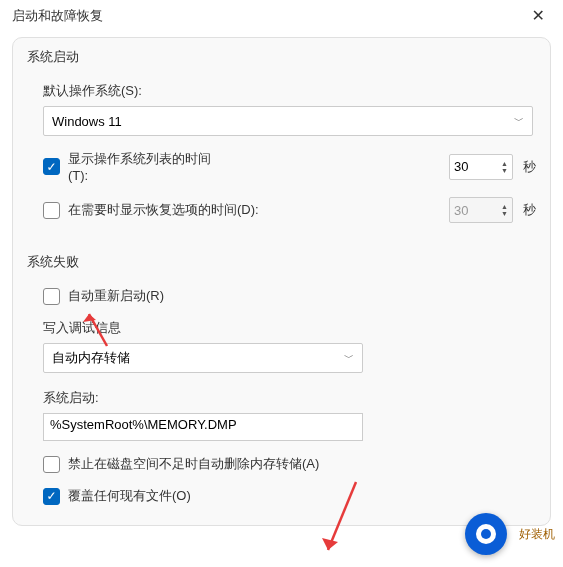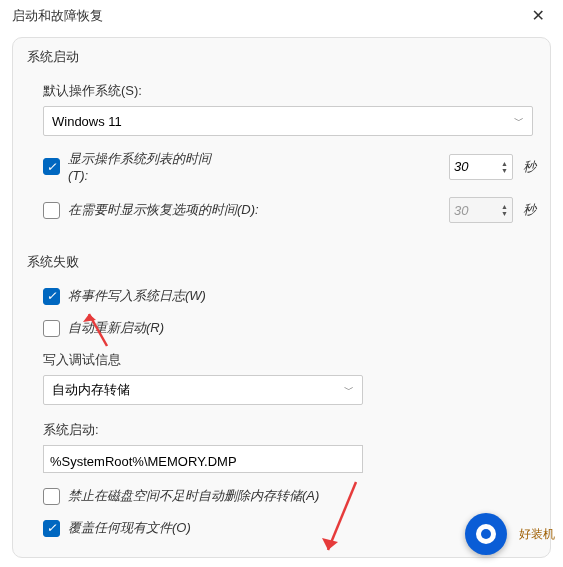--- a/index.html
+++ b/index.html
@@ -7,30 +7,30 @@
     .titlebar { display: flex; justify-content: space-between; align-items: center; padding: 4px 12px; font-size: 13px; color: #333; }
     .close-x { font-size: 16px; cursor: pointer; color: #333; padding: 2px 6px; }
     .panel { margin: 6px 12px 0 12px; border: 1px solid #e0e0e0; background: #f9f9f9; padding: 10px 14px 20px 14px; border-radius: 10px; }
     .group { margin-bottom: 30px; }
     .group-title { font-size: 13px; color: #333; margin-bottom: 16px; }
     .indent { margin-left: 16px; }
     .field-label { font-size: 13px; color: #333; margin-bottom: 6px; display: block; }
     .select { width: 490px; height: 30px; border: 1px solid #ccc; background: #fff; font-size: 13px; padding: 4px 8px; display: flex; align-items: center; justify-content: space-between; border-radius: 2px; }
     .select.sm { width: 320px; }
     .chev { color: #666; font-size: 10px; }
-    .row { display: flex; align-items: center; margin-top: 14px; font-style: italic; }
+    .row { display: flex; align-items: center; margin-top: 14px; }
     .chk { width: 17px; height: 17px; border: 1px solid #888; border-radius: 3px; margin-right: 8px; display: flex; align-items: center; justify-content: center; flex-shrink: 0; background: #fff; }
     .chk.on { background: #0067c0; border-color: #0067c0; }
     .chk.on::after { content: "✓"; color: #fff; font-size: 12px; line-height: 1; }
     .chk-label { font-size: 13px; color: #333; flex: 1; }
     .spin { width: 64px; height: 26px; border: 1px solid #ccc; background: #fff; font-size: 13px; padding: 2px 4px; display: flex; align-items: center; justify-content: space-between; margin-left: auto; border-radius: 2px; }
     .spin.dis { color: #999; background: #f5f5f5; }
     .spin-arrows { display: flex; flex-direction: column; font-size: 7px; line-height: 1; color: #555; }
     .unit { font-size: 13px; color: #333; margin-left: 10px; }
-    .textbox { width: 320px; height: 28px; border: 1px solid #ccc; background: #fff; font-size: 13px; padding: 3px 6px; display: flex; align-items: flex-end; margin-top: 3px; }
+    .textbox { width: 320px; height: 28px; border: 1px solid #ccc; background: #fff; font-size: 13px; padding: 3px 6px; display: flex; align-items: flex-start; margin-top: 3px; }
     .dump-block { margin-top: 16px; }
     .arrow1 { position: absolute; left: 83px; top: 308px; width: 28px; height: 40px; pointer-events: none; }
     .arrow2 { position: absolute; left: 320px; top: 480px; width: 40px; height: 80px; pointer-events: none; }
     .logo { position: absolute; right: 8px; bottom: 12px; display: flex; align-items: center; }
     .logo-circle { width: 42px; height: 42px; background: #0a5dd6; border-radius: 50%; display: flex; align-items: center; justify-content: center; box-shadow: 0 2px 6px rgba(0,0,0,0.3); }
     .logo-eye { width: 20px; height: 20px; background: #fff; border-radius: 50%; display: flex; align-items: center; justify-content: center; }
     .logo-pupil { width: 10px; height: 10px; background: #0a5dd6; border-radius: 50%; }
     .logo-txt { font-size: 12px; font-weight: 500; color: #a16207; margin-left: 12px; }
     .spacer { width: 220px; display: inline-block; }
   </style>
@@ -74,24 +74,20 @@
         </div>
         <span class="unit">秒</span>
       </div>
     </div>
   </div>
 
   <div class="group" style="margin-bottom:0">
     <div class="group-title">系统失败</div>
     <div class="indent">
 
-      <div class="row" style="margin-top:0">
-        <span class="chk on"></span>
-        <span class="chk-label">将事件写入系统日志(W)</span>
-      </div>
 
       <div class="row">
         <span class="chk"></span>
         <span class="chk-label">自动重新启动(R)</span>
       </div>
 
       <div style="margin-top:14px">
         <span class="field-label">写入调试信息</span>
         <div class="select sm">
           <span>自动内存转储</span>

